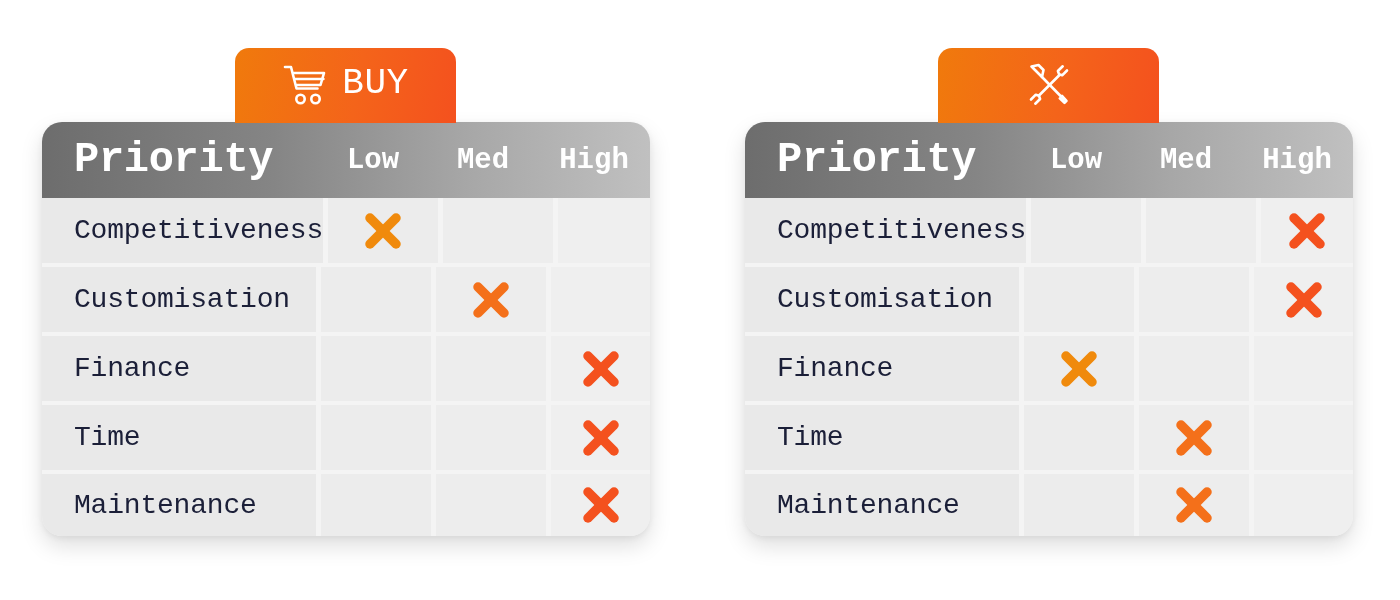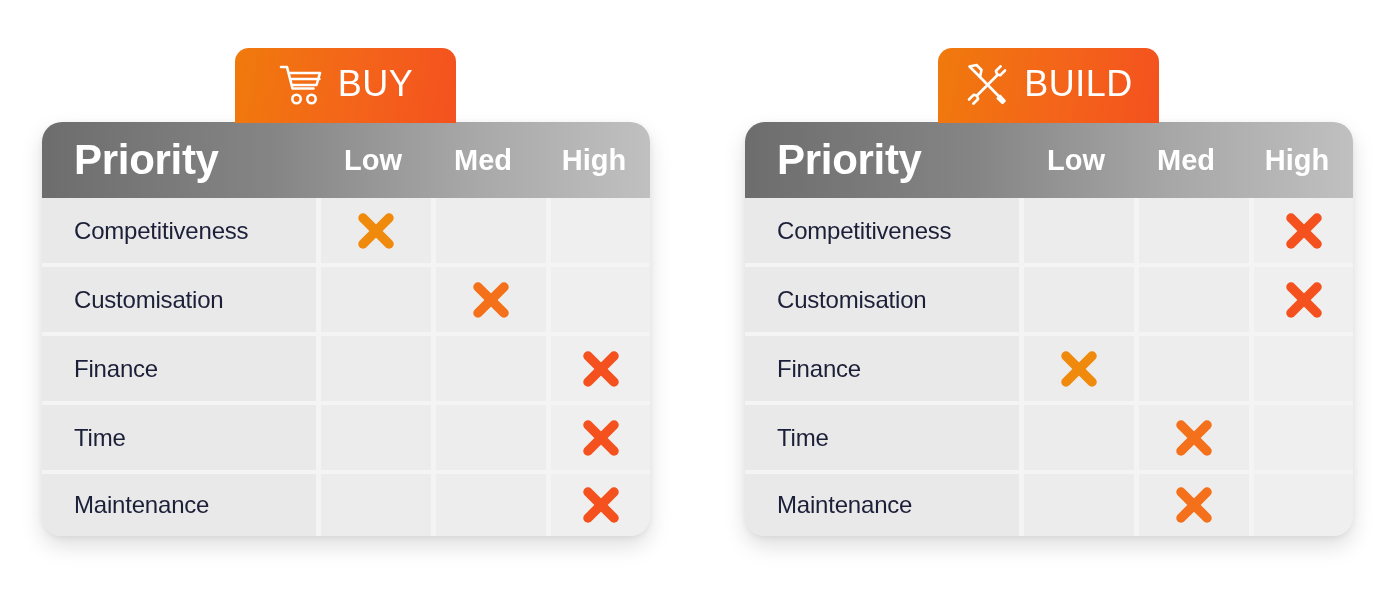--- a/index.html
+++ b/index.html
@@ -13,20 +13,21 @@
     position: relative;
   }
 
   .board {
     position: absolute;
     left: 0; top: 0;
     width: 1400px;
     height: 472px;
     display: flex;
     justify-content: flex-start;
+    font-family: Liberation Mono, monospace;
   }
 
   
   .panel {
     position: absolute;
     top: 48px;
     width: 608px;
   }
   .panel-left  { left: 42px; }
   .panel-right { left: 745px; }
@@ -112,21 +113,21 @@
 
   .cell {
     background: #e9e9e9;
     display: flex;
     align-items: center;
   }
   .cell-label {
     flex: 0 0 274px;
     padding-left: 32px;
     color: #1b1f38;
-    font-size: 24px;
+    font-size: 28px;
     letter-spacing: -0.2px;
     white-space: nowrap;
   }
   .cell-mark {
     flex: 0 0 110px;
     justify-content: center;
     background: #ececec;
   }
   .cell-mark.col-high { flex: 1 1 auto; background: #efefef; }
   .cell-mark.col-med  { background: #ededed; }
@@ -321,21 +322,20 @@
 
           <path d="M5.5 4.5 L12.5 3 L17.5 8 L16 15 Z"></path>
           <path d="M16 15 L38 37.5"></path>
           <path d="M36 34 L40.5 38.8 L38.5 40.8 L33.8 36.3"></path>
 
           <path d="M41 4.5 L36.2 9.3 L33 8.2 L31.9 5 L36.7 0.3" transform="translate(0,4)"></path>
           <path d="M33.5 13 L13 33.5"></path>
           <path d="M5 41.5 L9.8 36.7 L13 37.8 L14.1 41 L9.3 45.7" transform="translate(0,-4)"></path>
         </g>
       </svg>
-      <span class="tab-label">BUILD</span>
     </div>
 
     <div class="card">
 
       <div class="thead">
         <div class="th th-priority">Priority</div>
         <div class="th th-level">Low</div>
         <div class="th th-level">Med</div>
         <div class="th th-level high">High</div>
       </div>

